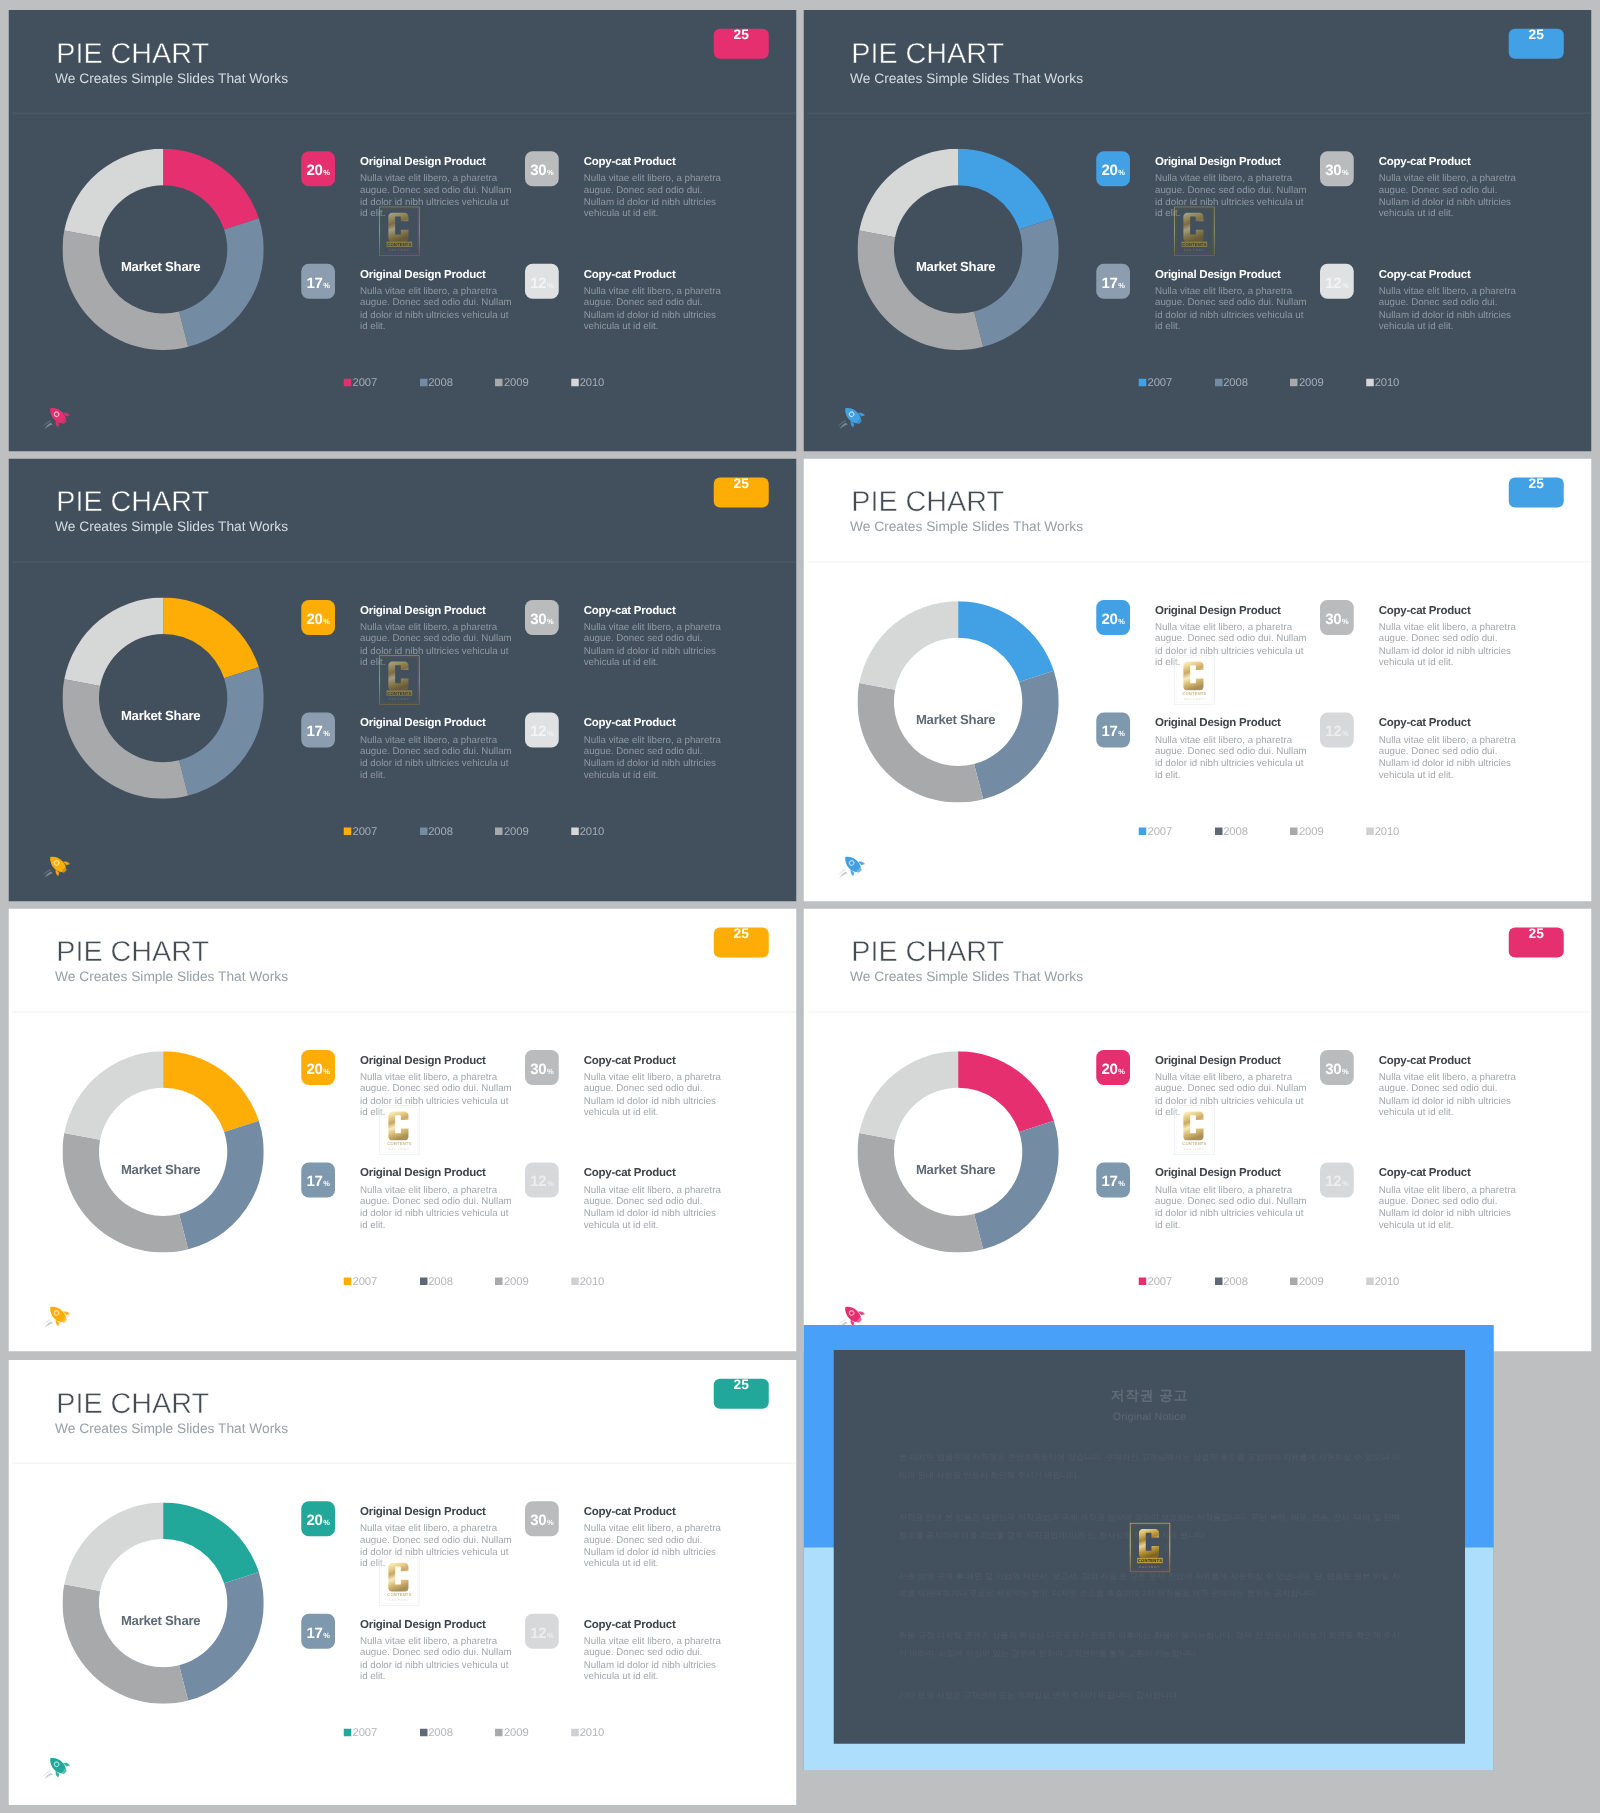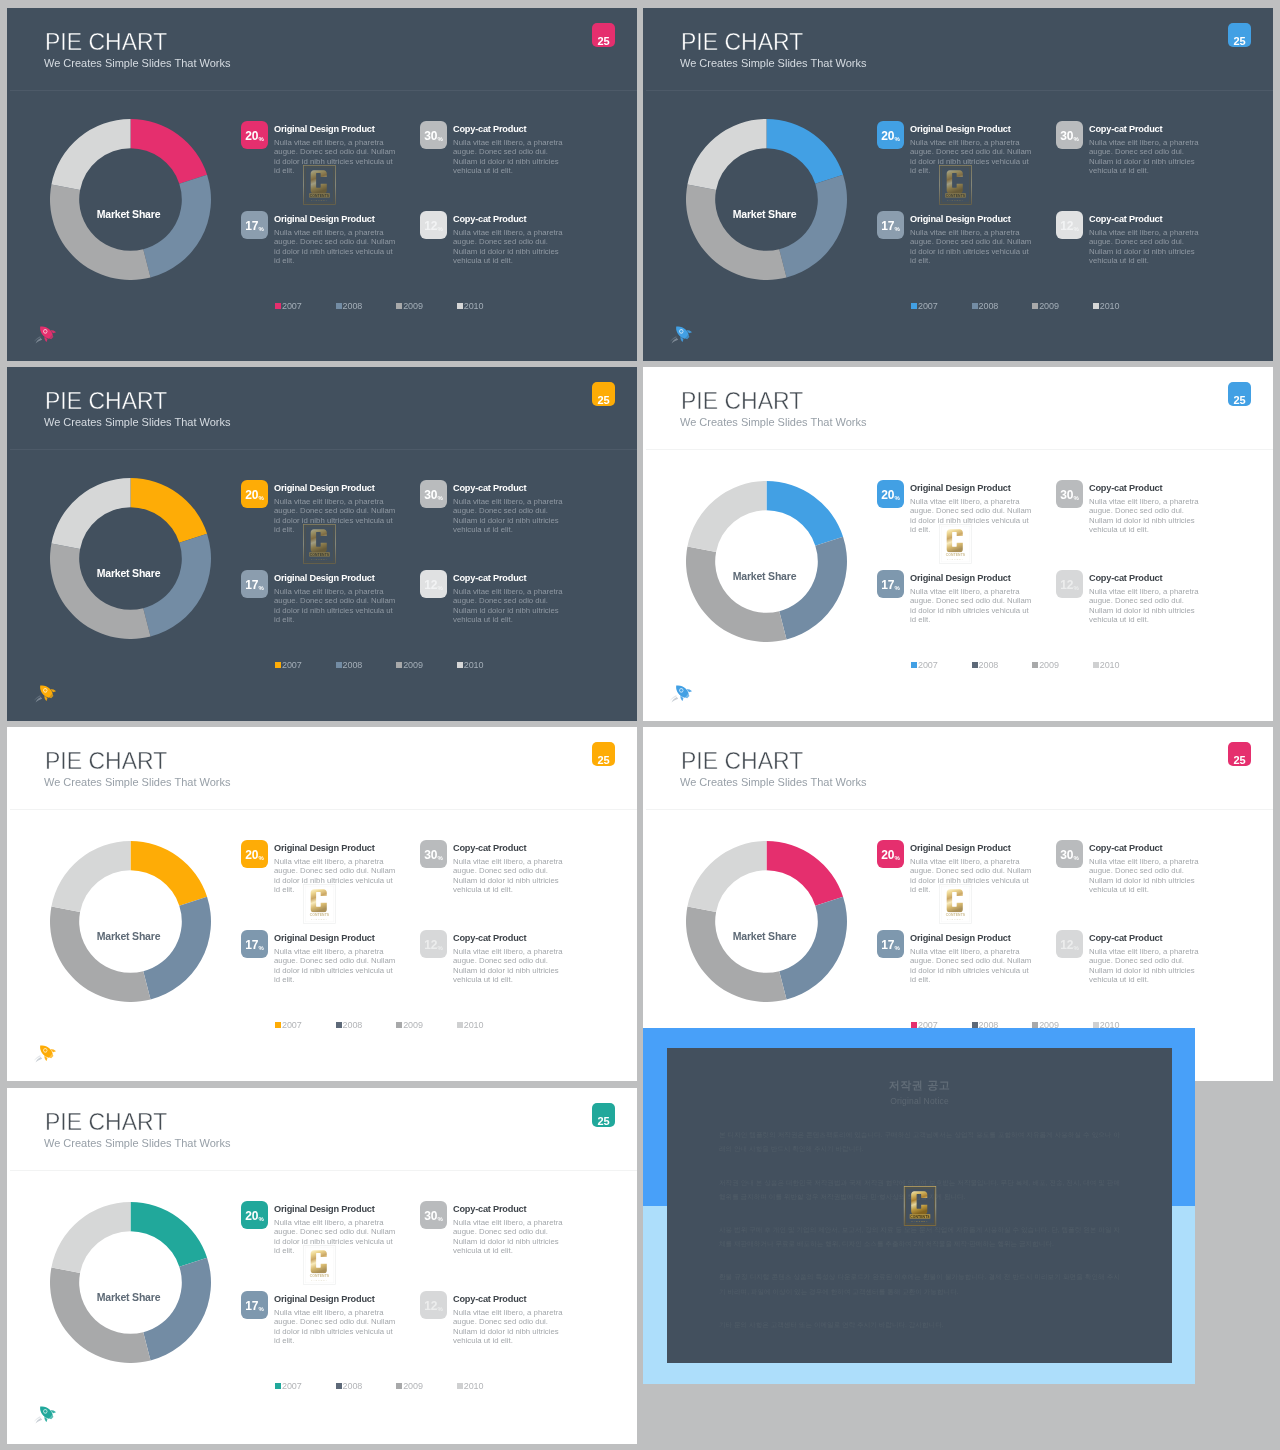--- a/index.html
+++ b/index.html
@@ -14,36 +14,36 @@
   .hdr-title{position:absolute;left:38px;top:23px;font-size:23px;font-weight:300;letter-spacing:0px;line-height:1}
   .hdr-sub{position:absolute;left:37px;top:50px;font-size:11px;font-weight:400;letter-spacing:0px;line-height:1}
   .dark .hdr-title{color:#fff;-webkit-text-stroke:0.4px #42505e}
   .dark .hdr-sub{color:#d5dbe1}
   .light .hdr-title{color:#454c53;-webkit-text-stroke:0.4px #ffffff}
   .light .hdr-sub{color:#98a0a8}
   .divider{position:absolute;left:3px;right:0;top:82px;height:1px}
   .dark .divider{background:#4d5a68}
   .light .divider{background:#f2f3f3}
 
-  .badge{position:absolute;right:22px;top:15px;width:23px;height:24px;border-radius:5px;color:#fff;
-         font-size:11px;font-weight:700;display:flex;align-items:flex-end;justify-content:center;line-height:1}
+  .badge{position:absolute;right:22px;top:15px;width:44px;height:24px;border-radius:5px;color:#fff;
+         font-size:11px;font-weight:700;display:flex;align-items:flex-start;justify-content:center;line-height:1}
 
   .donut{position:absolute;left:43px;top:111px;width:161px;height:161px}
   .light .donut{top:114px}
   .donut svg{display:block;width:161px;height:161px}
   .clabel{position:absolute;left:-2px;top:90px;width:161px;text-align:center;font-size:10.5px;font-weight:700;line-height:1;letter-spacing:-.2px}
   .dark .clabel{color:#fff}
   .light .clabel{color:#5e6a76}
 
   .item{position:absolute}
   .pctbox{position:absolute;left:0;top:0;width:27px;height:28px;border-radius:6px;color:#fff;
           display:flex;align-items:flex-end;justify-content:center;padding-bottom:7px;line-height:1}
   .pctbox b{font-size:12px;font-weight:700;letter-spacing:-.2px}
   .pctbox i{font-size:6px;font-style:normal;font-weight:700;margin-left:.4px;position:relative;top:-.4px}
-  .itxt{position:absolute;left:33px;top:3px}
+  .itxt{position:absolute;left:47px;top:3px}
   .ititle{font-size:9.2px;font-weight:700;line-height:1.2;letter-spacing:-.2px;white-space:nowrap}
   .ibody{font-size:7.8px;line-height:9.3px;margin-top:3px;letter-spacing:0}
   .colA .ibody{width:126px}
   .colB .ibody{width:118px}
   .dark .ititle{color:#fff}
   .dark .ibody{color:#8f98a2}
   .light .ititle{color:#3e444a}
   .light .ibody{color:#a4a8ac}
 
   .legend{position:absolute;display:flex}
@@ -838,21 +838,21 @@
 <path d="M30 1.5c5.4 3.9 8.6 10.3 8.6 17.4 0 4.3-1.2 8.4-3.3 11.7H24.7c-2.1-3.3-3.3-7.4-3.3-11.7 0-7.1 3.2-13.5 8.6-17.4z" fill="#21a89b"></path>
 <path d="M30 1.5c-5.4 3.9-8.6 10.3-8.6 17.4 0 4.3 1.2 8.4 3.3 11.7H30z" fill="#21a89b" opacity=".8"></path>
 <path d="M21.5 21.5c-2.8 1.6-4.7 4.6-5 8l-.1 2.4 5.4-2.7z" fill="#21a89b" opacity=".9"></path>
 <path d="M38.5 21.5c2.8 1.6 4.7 4.6 5 8l.1 2.4-5.4-2.7z" fill="#21a89b" opacity=".9"></path>
 <circle cx="30" cy="15.3" r="4.4" fill="#ffffff" opacity=".65"></circle>
 <circle cx="30" cy="15.3" r="2.7" fill="#21a89b"></circle>
 <path d="M24.7 30.6h10.6l-2.1 4.1h-6.4z" fill="#21a89b" opacity=".75"></path>
 </g>
 </svg></div>
 </section>
-<section class="notice" style="left:643px;top:1028px;width:552px;height:356px">
+<section class="notice" style="left:643px;top:1060px;width:552px;height:356px">
  <div class="band"></div>
  <div class="card">
   <h1>저작권 공고</h1>
   <h2>Original Notice</h2>
   <p>본 디자인 템플릿의 저작권은 콘텐츠팩토리에 있습니다. 구매하신 고객님께서는 상업적 용도를 포함하여 자유롭게 사용하실 수 있으나 아래의 안내 사항을 반드시 확인해 주시기 바랍니다.</p>
         <p>저작권 안내 본 상품은 대한민국 저작권법과 국제 저작권 협약에 의하여 보호받는 저작물입니다. 무단 복제, 배포, 전송, 전시, 대여 및 판매 행위를 금지하며 이를 위반할 경우 저작권법에 따라 민·형사상의 책임을 지게 됩니다.</p>
         <p>사용 범위 구매 후 개인 및 기업의 제안서, 보고서, 강의 자료 등 모든 문서 작업에 자유롭게 사용하실 수 있습니다. 단, 템플릿 원본 파일 자체를 재판매하거나 무료로 배포하는 행위, 디자인 소스를 추출하여 2차 저작물을 제작·판매하는 행위는 금지합니다.</p>
         <p>환불 규정 디지털 콘텐츠 상품의 특성상 다운로드가 완료된 이후에는 환불이 불가능합니다. 결제 전 반드시 미리보기 화면을 확인해 주시기 바라며, 파일에 이상이 있는 경우에 한하여 고객센터를 통해 교환이 가능합니다.</p>
         <p>기타 문의 사항은 고객센터 또는 이메일로 연락 주시기 바랍니다. 감사합니다.</p>
   <div class="wmbig"><svg viewBox="0 0 64 78" width="33" height="40" style="opacity:0.9">

